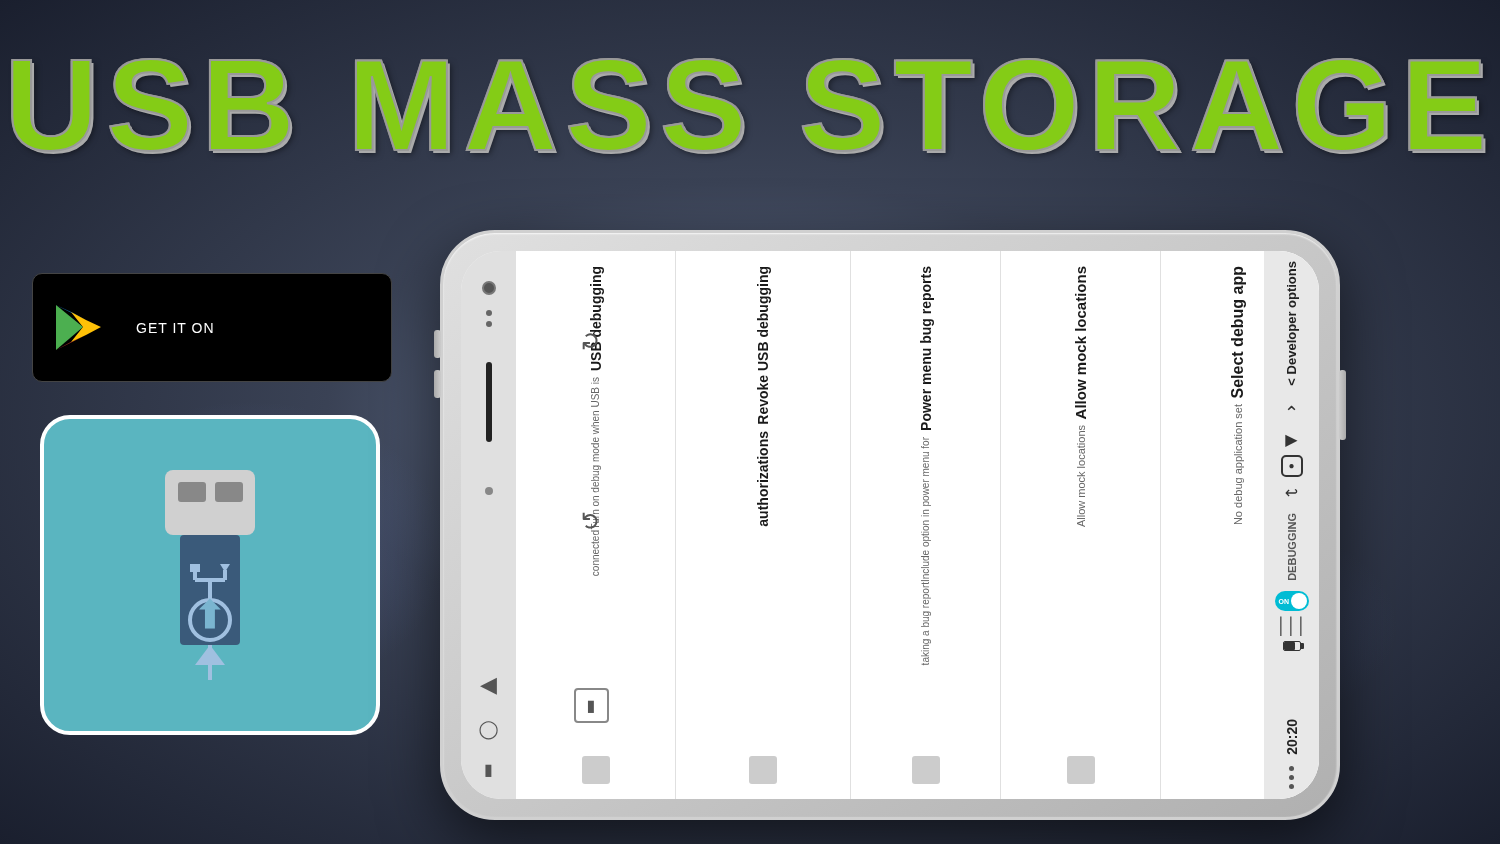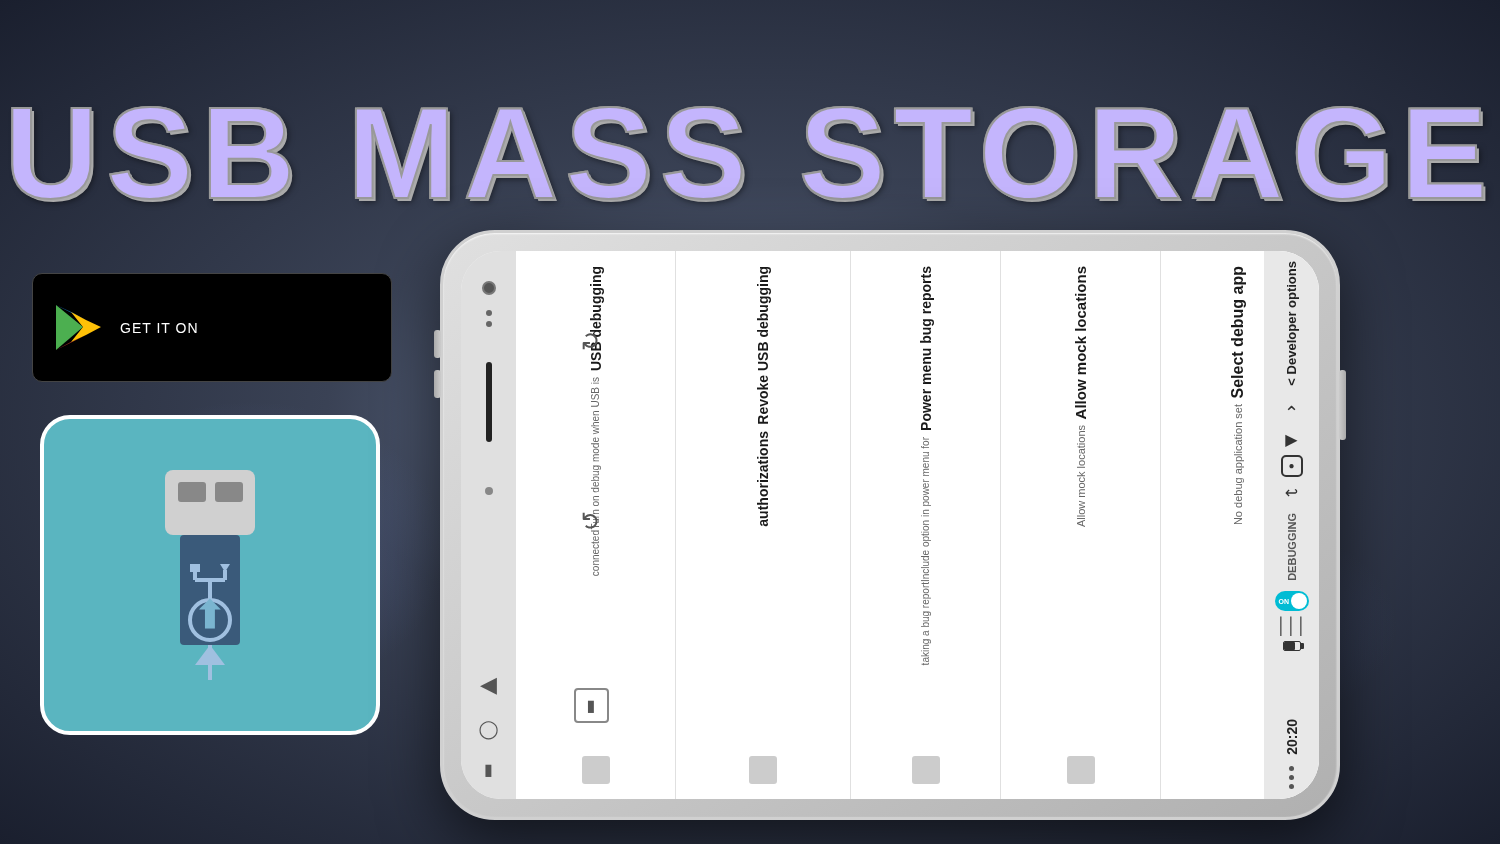--- a/index.html
+++ b/index.html
@@ -42,34 +42,33 @@
       position: absolute;
       top: 30px;
       left: 0; right: 0;
       text-align: center;
       z-index: 10;
     }
 
     .title-text {
       font-size: 130px;
       font-weight: 900;
-      color: #c4b5fd;
+      color: #84cc16;
       letter-spacing: 8px;
       text-transform: uppercase;
       font-family: 'Arial Black', 'Impact', sans-serif;
       -webkit-text-stroke: 2px #999;
       text-shadow:
         3px 3px 0 #aaa,
         -1px -1px 0 #888,
         1px -1px 0 #888,
         -1px 1px 0 #888,
         4px 4px 6px rgba(0,0,0,0.5);
       
       position: relative;
-      margin-top: 48px;
     }
 
     
     .google-play-badge {
       position: absolute;
       top: 273px;
       left: 32px;
       width: 360px;
       height: 109px;
       background: #000;
@@ -91,20 +90,21 @@
     .play-text-group {
       display: flex;
       flex-direction: column;
     }
 
     .get-it-on {
       font-size: 14px;
       color: #fff;
       letter-spacing: 1px;
       font-weight: 400;
+      margin-left: 16px;
     }
 
     .google-play-text {
       font-size: 34px;
       color: #fff;
       font-weight: 500;
       letter-spacing: 0.5px;
     }
 
     

